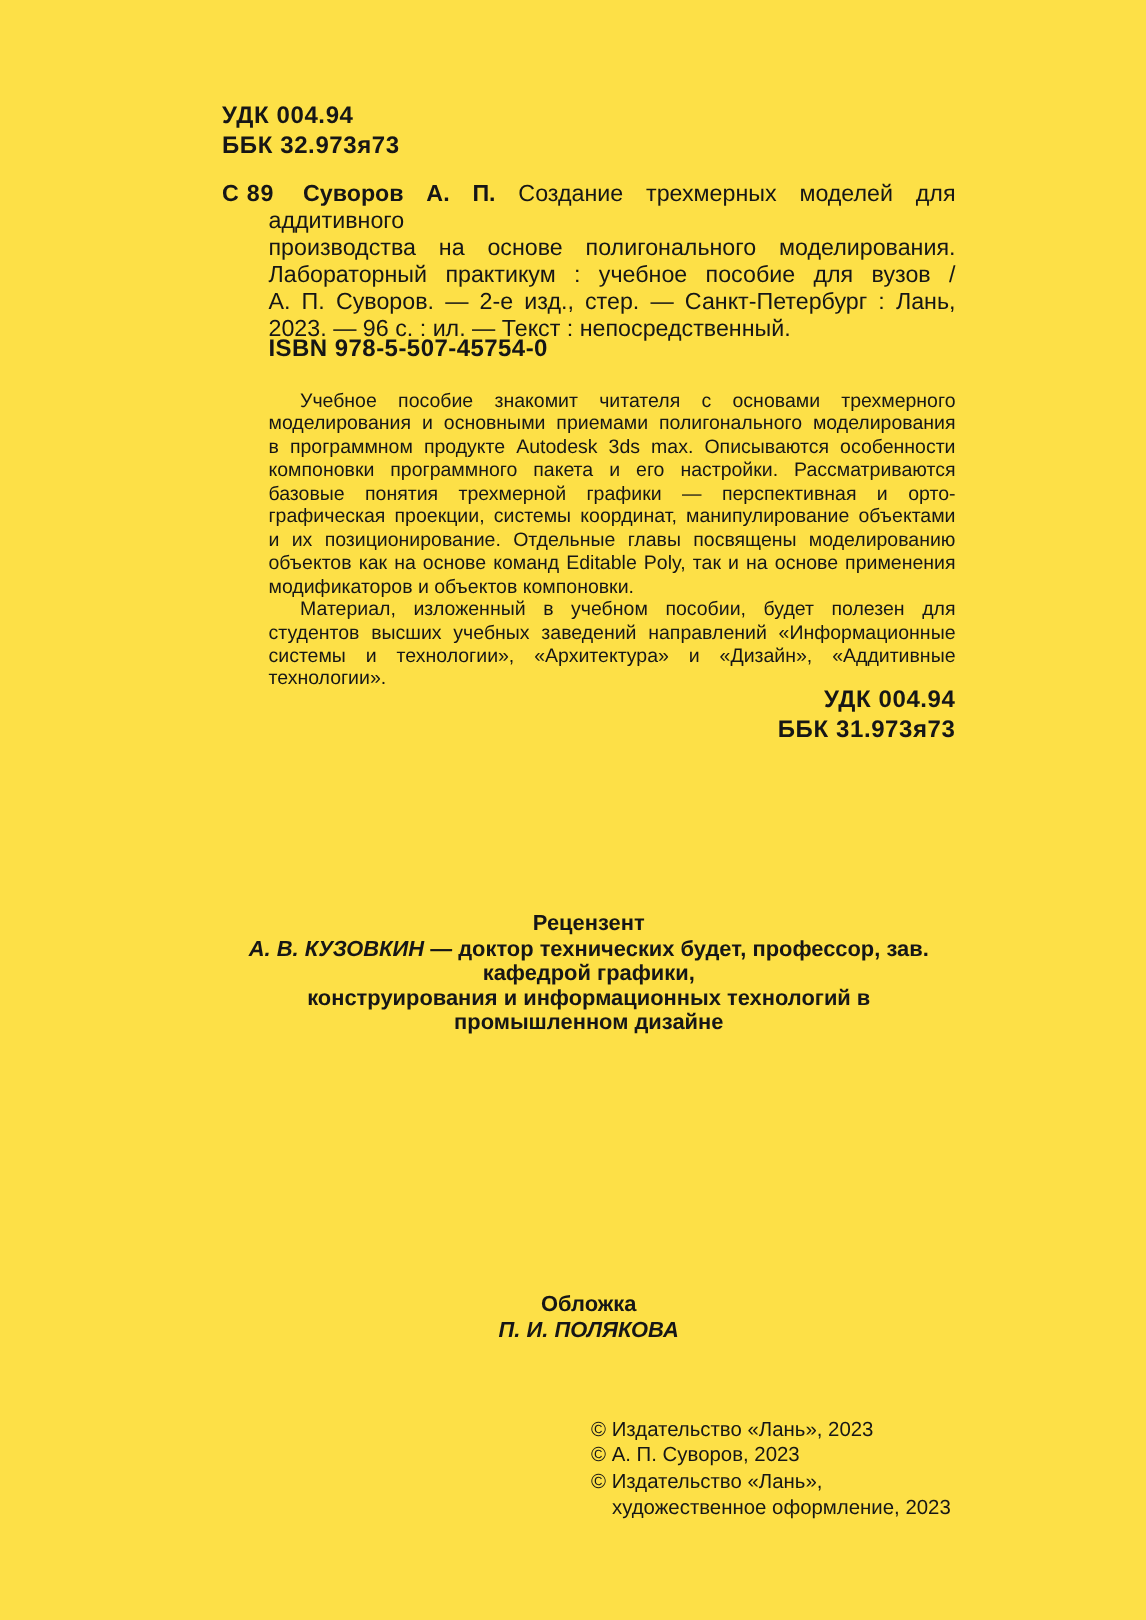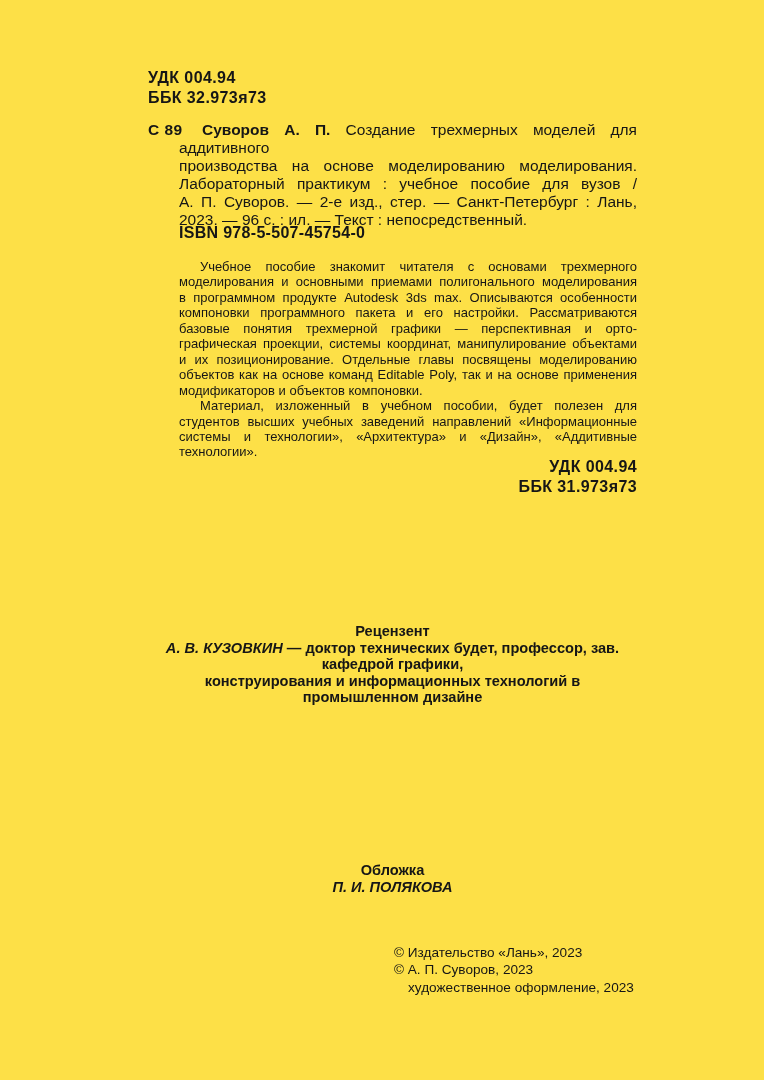--- a/index.html
+++ b/index.html
@@ -49,21 +49,21 @@
 
   
   .bottom-codes {
     position:absolute; right:127px; top:457px;
     text-align:right;
     font-size:16px; line-height:19.5px; letter-spacing:0.4px; font-weight:bold;
   }
 
   
   .reviewer {
-    position:absolute; left:148px; top:623px; width:489px;
+    position:absolute; left:148px; top:608px; width:489px;
     text-align:center; font-weight:bold;
     font-size:14.6px; line-height:16.6px;
   }
   .reviewer div { text-align:center; }
 
   
   .cover-block {
     position:absolute; left:148px; top:862px; width:489px;
     text-align:center; font-weight:bold;
     font-size:14.6px; line-height:16.6px;
@@ -84,21 +84,21 @@
   <div class="top-codes">
     <div>УДК 004.94</div>
     <div>ББК 32.973я73</div>
   </div>
 
   <div class="bib">
     <div class="line1 jline">
       <span class="bib-code">С 89</span><span class="b">Суворов А. П.</span><span> Создание трехмерных моделей для аддитивного</span>
     </div>
     <div>
-        <div class="jline">производства на основе моделированию моделирования.</div>
+        <div class="jline">производства на основе полигонального моделирования.</div>
         <div class="jline">Лабораторный практикум : учебное пособие для вузов /</div>
         <div class="jline">А. П. Суворов. — 2-е изд., стер. — Санкт-Петербург : Лань,</div>
         <div>2023. — 96 с. : ил. — Текст : непосредственный.</div>
       </div>
   </div>
 
   <div class="isbn">ISBN 978-5-507-45754-0</div>
 
   <div class="annotation">
     <div class="ann-para">
@@ -137,16 +137,17 @@
   </div>
 
   <div class="cover-block">
     <div>Обложка</div>
     <div class="i">П. И. ПОЛЯКОВА</div>
   </div>
 
   <div class="copyright">
       <div>© Издательство «Лань», 2023</div>
       <div>© А. П. Суворов, 2023</div>
+      <div>© Издательство «Лань»,</div>
       <div>художественное оформление, 2023</div>
     </div>
 
 </div>
 
 </body></html>

